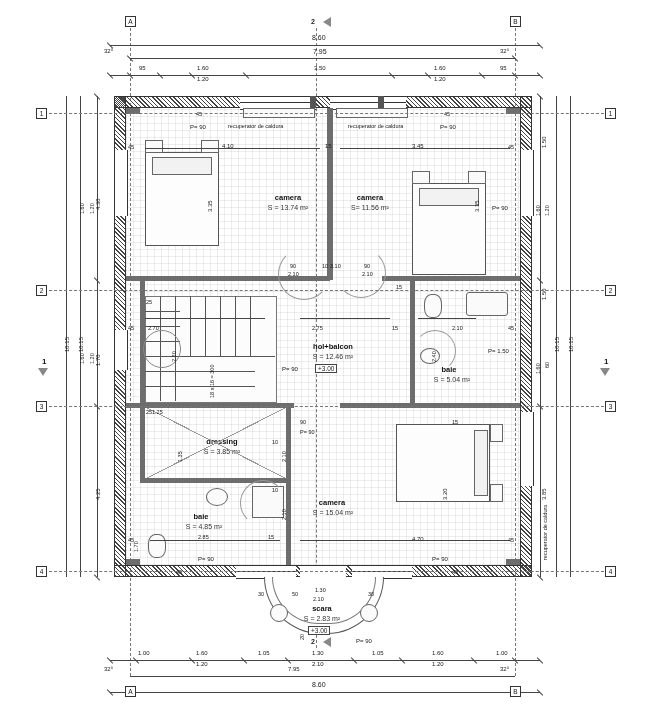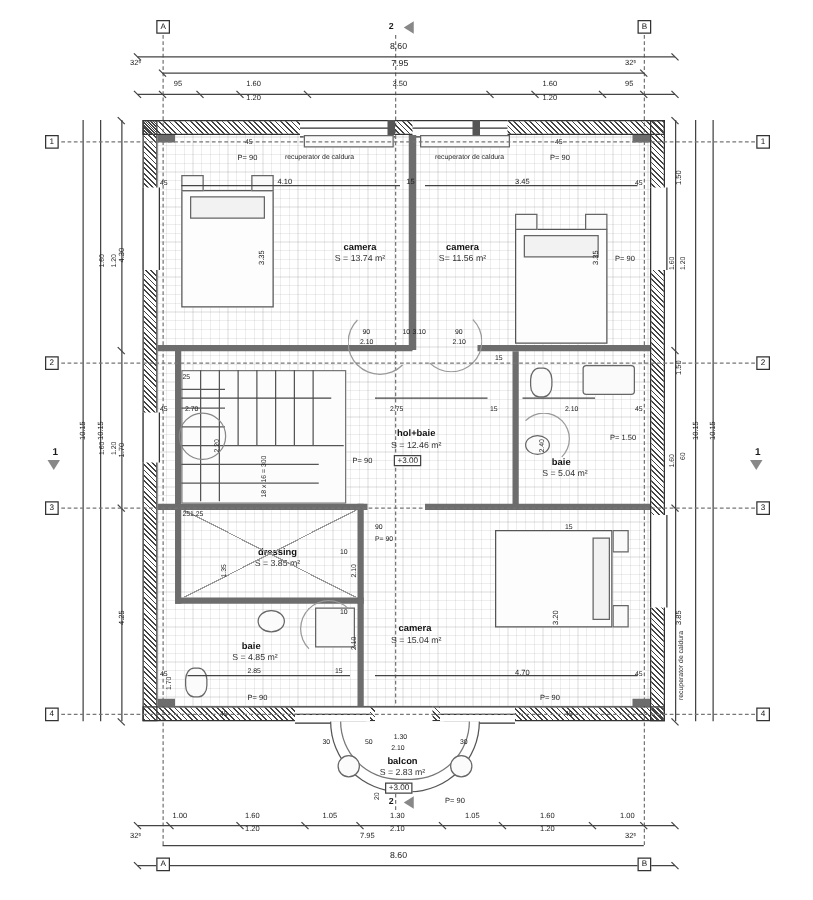--- a/index.html
+++ b/index.html
@@ -184,21 +184,21 @@
   <div class="abs ln hl" style="left:145px;top:341px;width:35px;"></div>
   <div class="abs ln hl" style="left:145px;top:371px;width:110px;"></div>
   <div class="abs ln hl" style="left:145px;top:386px;width:110px;"></div>
   <div class="abs door-arc" style="left:143px;top:330px;width:36px;height:36px;border-color:#888;"></div>
   <div class="abs txt s55 rot" style="left:210px;top:398px;">18 x 16 = 300</div>
   <div class="abs txt s55" style="left:148px;top:326px;">2.70</div>
   <div class="abs txt s55 rot" style="left:172px;top:362px;">2.20</div>
   <div class="abs txt s55" style="left:312px;top:326px;">2.75</div>
   <div class="abs txt s55" style="left:392px;top:326px;">15</div>
 
-  <div class="room-name abs" style="left:298px;top:342px;width:70px;">hol+baie</div>
+  <div class="room-name abs" style="left:298px;top:342px;width:70px;">hol+balcon</div>
   <div class="room-area abs" style="left:292px;top:353px;width:82px;">S = 12.46 m²</div>
   <div class="abs lvl" style="left:315px;top:364px;">+3.00</div>
   <div class="abs txt s6" style="left:282px;top:366px;">P= 90</div>
 
   <div class="room-name abs" style="left:424px;top:365px;width:50px;">baie</div>
   <div class="room-area abs" style="left:412px;top:376px;width:80px;">S = 5.04 m²</div>
   <div class="abs circ" style="left:424px;top:294px;width:16px;height:22px;border-radius:40%;"></div>
   <div class="abs furn" style="left:466px;top:292px;width:40px;height:22px;border-radius:3px;"></div>
   <div class="abs circ" style="left:420px;top:348px;width:18px;height:14px;"></div>
   <div class="door-arc" style="left:414px;top:330px;width:40px;height:40px;border-color:#999;border-left-color:transparent;border-bottom-color:transparent;"></div>
@@ -237,21 +237,21 @@
   <div class="abs txt s6" style="left:198px;top:556px;">P= 90</div>
   <div class="abs txt s6" style="left:432px;top:556px;">P= 90</div>
   <div class="abs txt s55" style="left:452px;top:420px;">15</div>
 
   <div class="abs" style="left:264px;top:577px;width:118px;height:56px;
        border:1px solid #555;border-top:none;border-radius:0 0 60px 60px;background:#fff;"></div>
   <div class="abs" style="left:272px;top:577px;width:102px;height:46px;
        border:1px solid #777;border-top:none;border-radius:0 0 52px 52px;background:none;"></div>
   <div class="abs circ" style="left:270px;top:604px;width:16px;height:16px;"></div>
   <div class="abs circ" style="left:360px;top:604px;width:16px;height:16px;"></div>
-  <div class="room-name abs" style="left:292px;top:604px;width:60px;">balcon</div>
+  <div class="room-name abs" style="left:292px;top:604px;width:60px;">scara</div>
   <div class="room-area abs" style="left:282px;top:615px;width:80px;">S = 2.83 m²</div>
   <div class="abs lvl" style="left:308px;top:626px;">+3.00</div>
   <div class="abs txt s6" style="left:356px;top:638px;">P= 90</div>
   <div class="abs txt s55" style="left:315px;top:588px;">1.30</div>
   <div class="abs txt s55" style="left:313px;top:597px;">2.10</div>
   <div class="abs txt s55" style="left:258px;top:592px;">30</div>
   <div class="abs txt s55" style="left:292px;top:592px;">50</div>
   <div class="abs txt s55" style="left:368px;top:592px;">30</div>
   <div class="abs txt s55 rot" style="left:300px;top:640px;">20</div>
 

